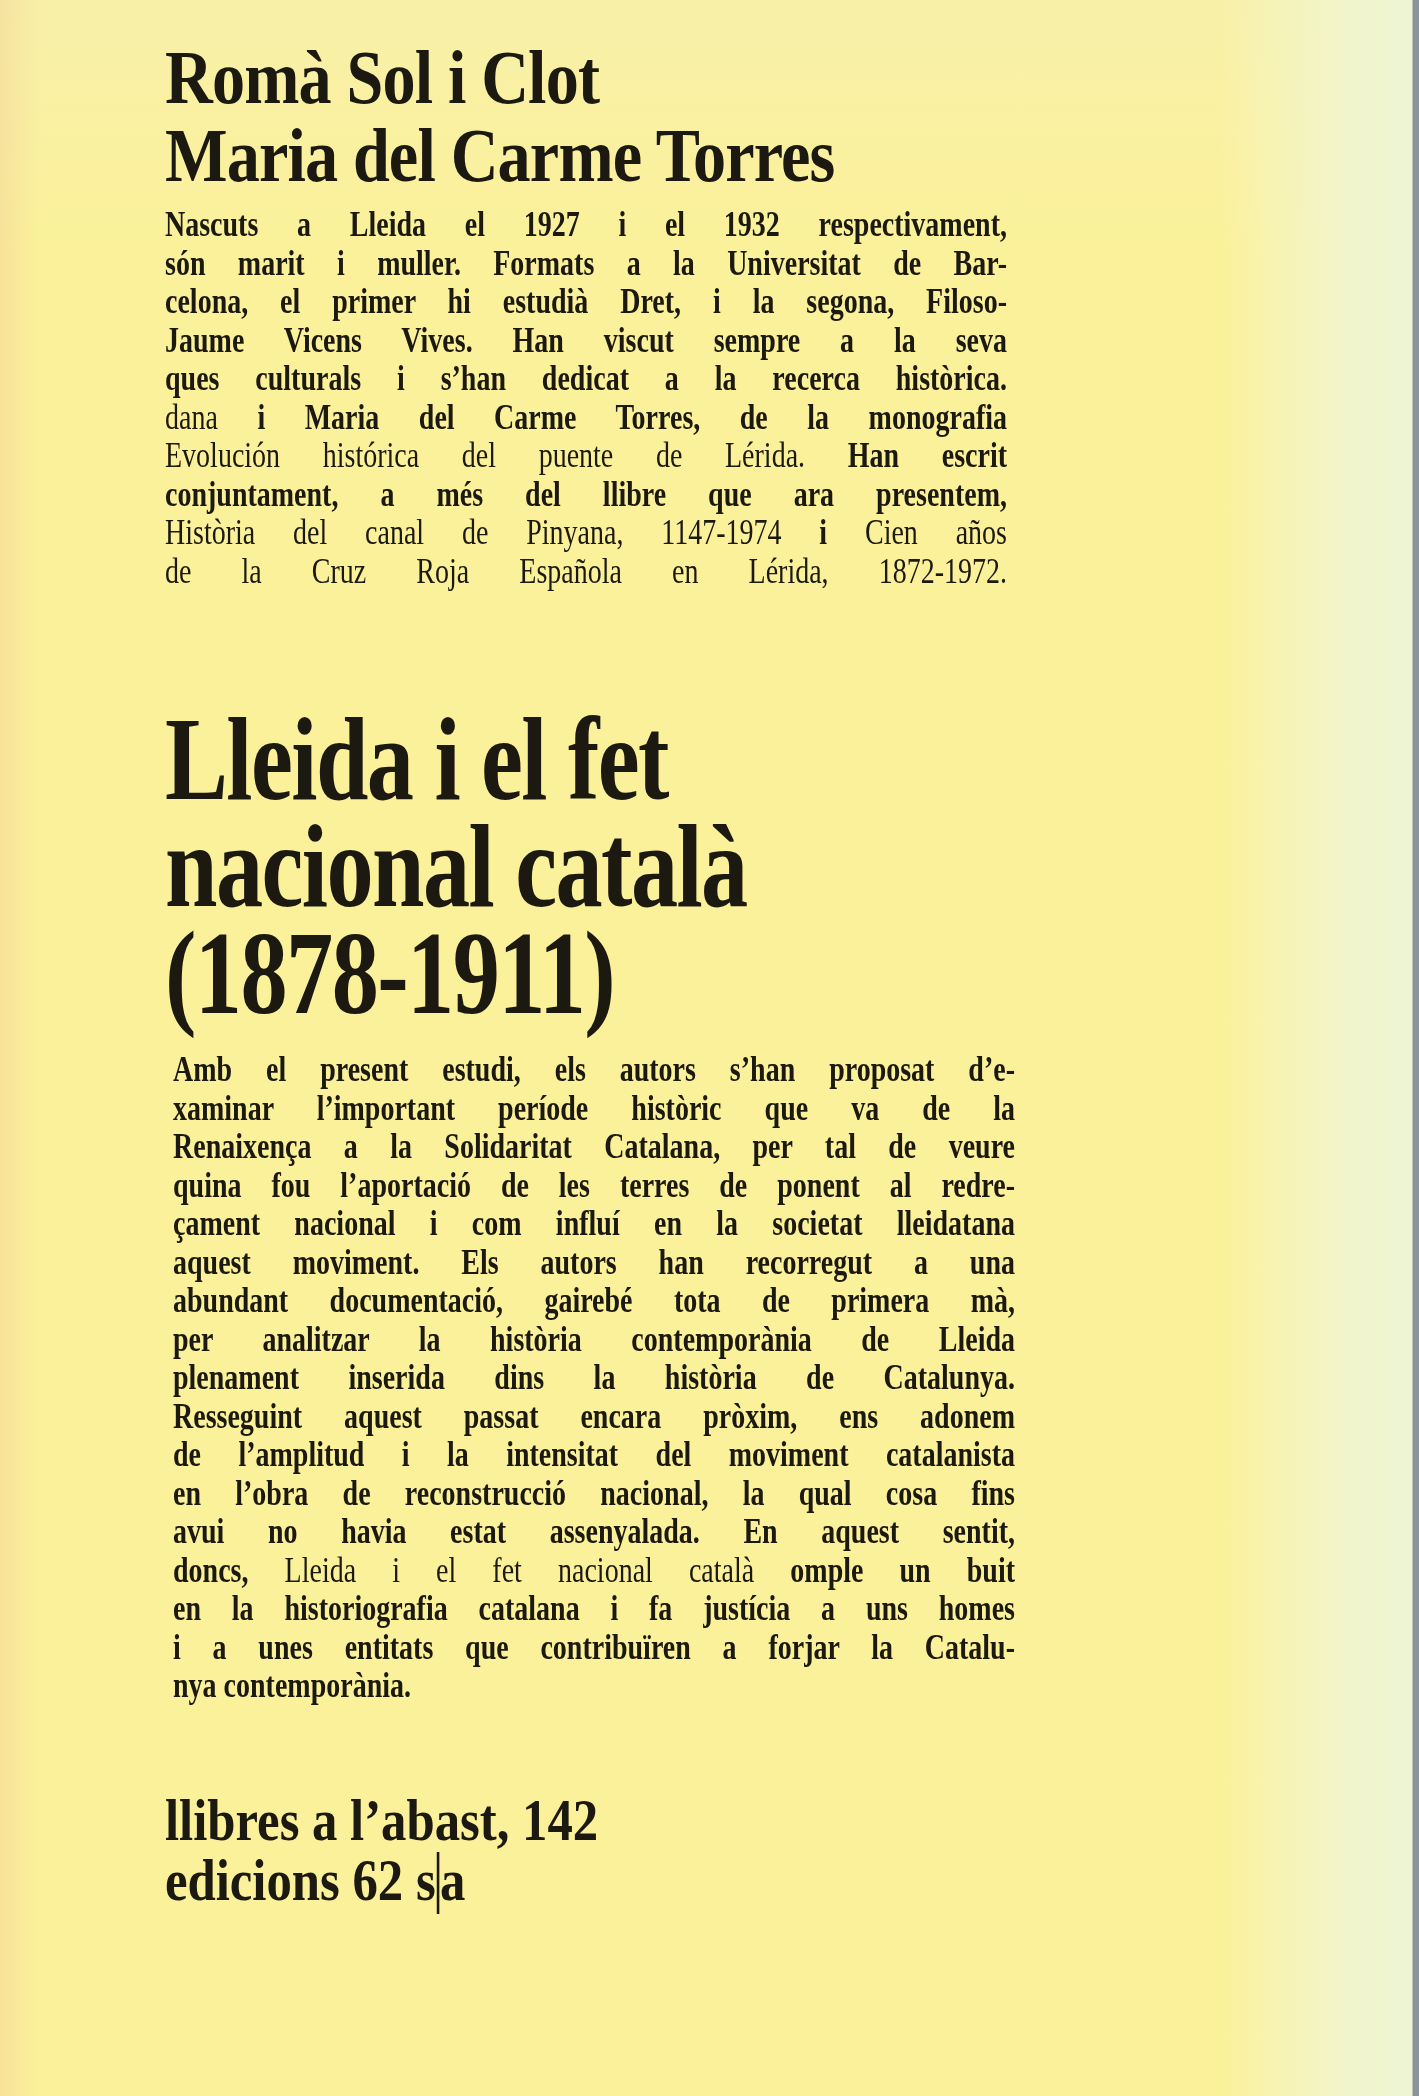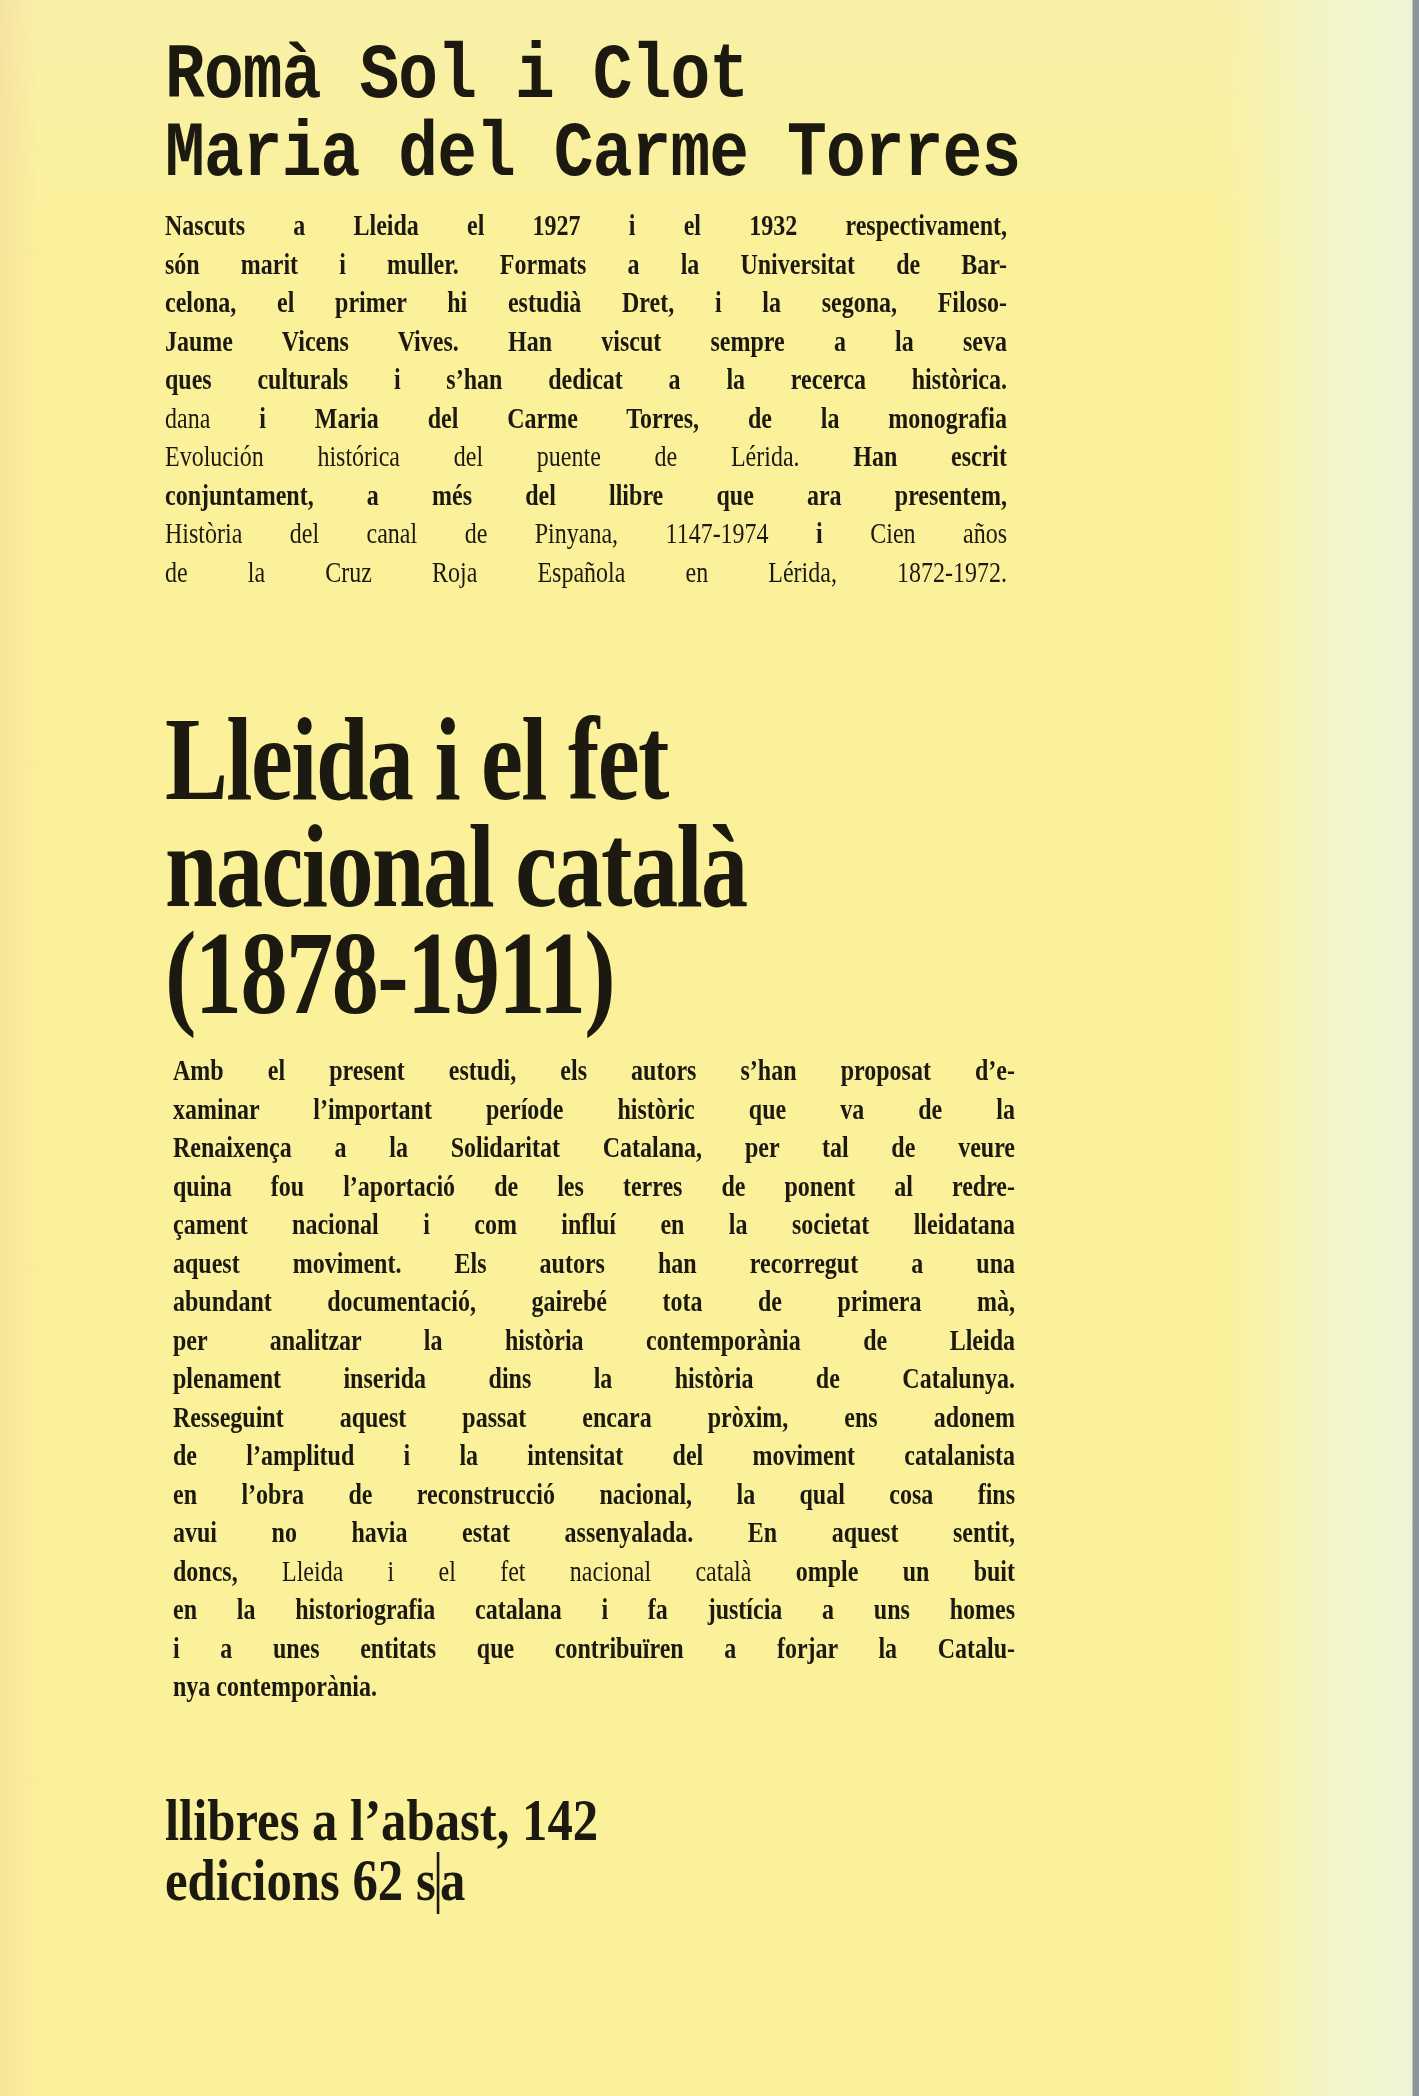--- a/index.html
+++ b/index.html
@@ -14,24 +14,24 @@
     background:
       linear-gradient(to right, rgba(240,200,150,0.35) 0px, rgba(251,241,154,0) 40px),
       linear-gradient(to left, #8a949c 0px, #8a949c 6px, #eef5d6 7px, #f3f5c8 90px, rgba(251,241,154,0) 200px),
       linear-gradient(to bottom, #f8f0a8 0%, #fbf19a 12%, #fbf19a 100%);
   }
   .block { position: absolute; left: 165px; width: 842px; }
   .author {
     font-weight: bold; font-size: 77px; line-height: 78px; letter-spacing: -1px;
     white-space: nowrap; transform: scaleX(0.86); transform-origin: left top;
   }
-  .authors { top: 38px; font-family: Liberation Mono, monospace; }
+  .authors { top: 38px; }
   .line {
     display: block; white-space: nowrap; height: 38.5px; line-height: 38.5px;
-    font-size: 30px; text-align: justify; text-align-last: justify;
+    font-size: 35px; text-align: justify; text-align-last: justify;
   }
   .line .b { font-weight: bold; }
   .line .r { font-weight: normal; }
   .cond { display: block; transform: scaleX(0.80); transform-origin: left; width: 125%; }
   .bio { top: 206px; }
   .title { top: 706px; }
   .title .tl {
     display: block; white-space: nowrap; font-weight: bold; font-size: 118px; line-height: 107px;
     letter-spacing: -2px; transform: scaleX(0.80); transform-origin: left top;
   }

